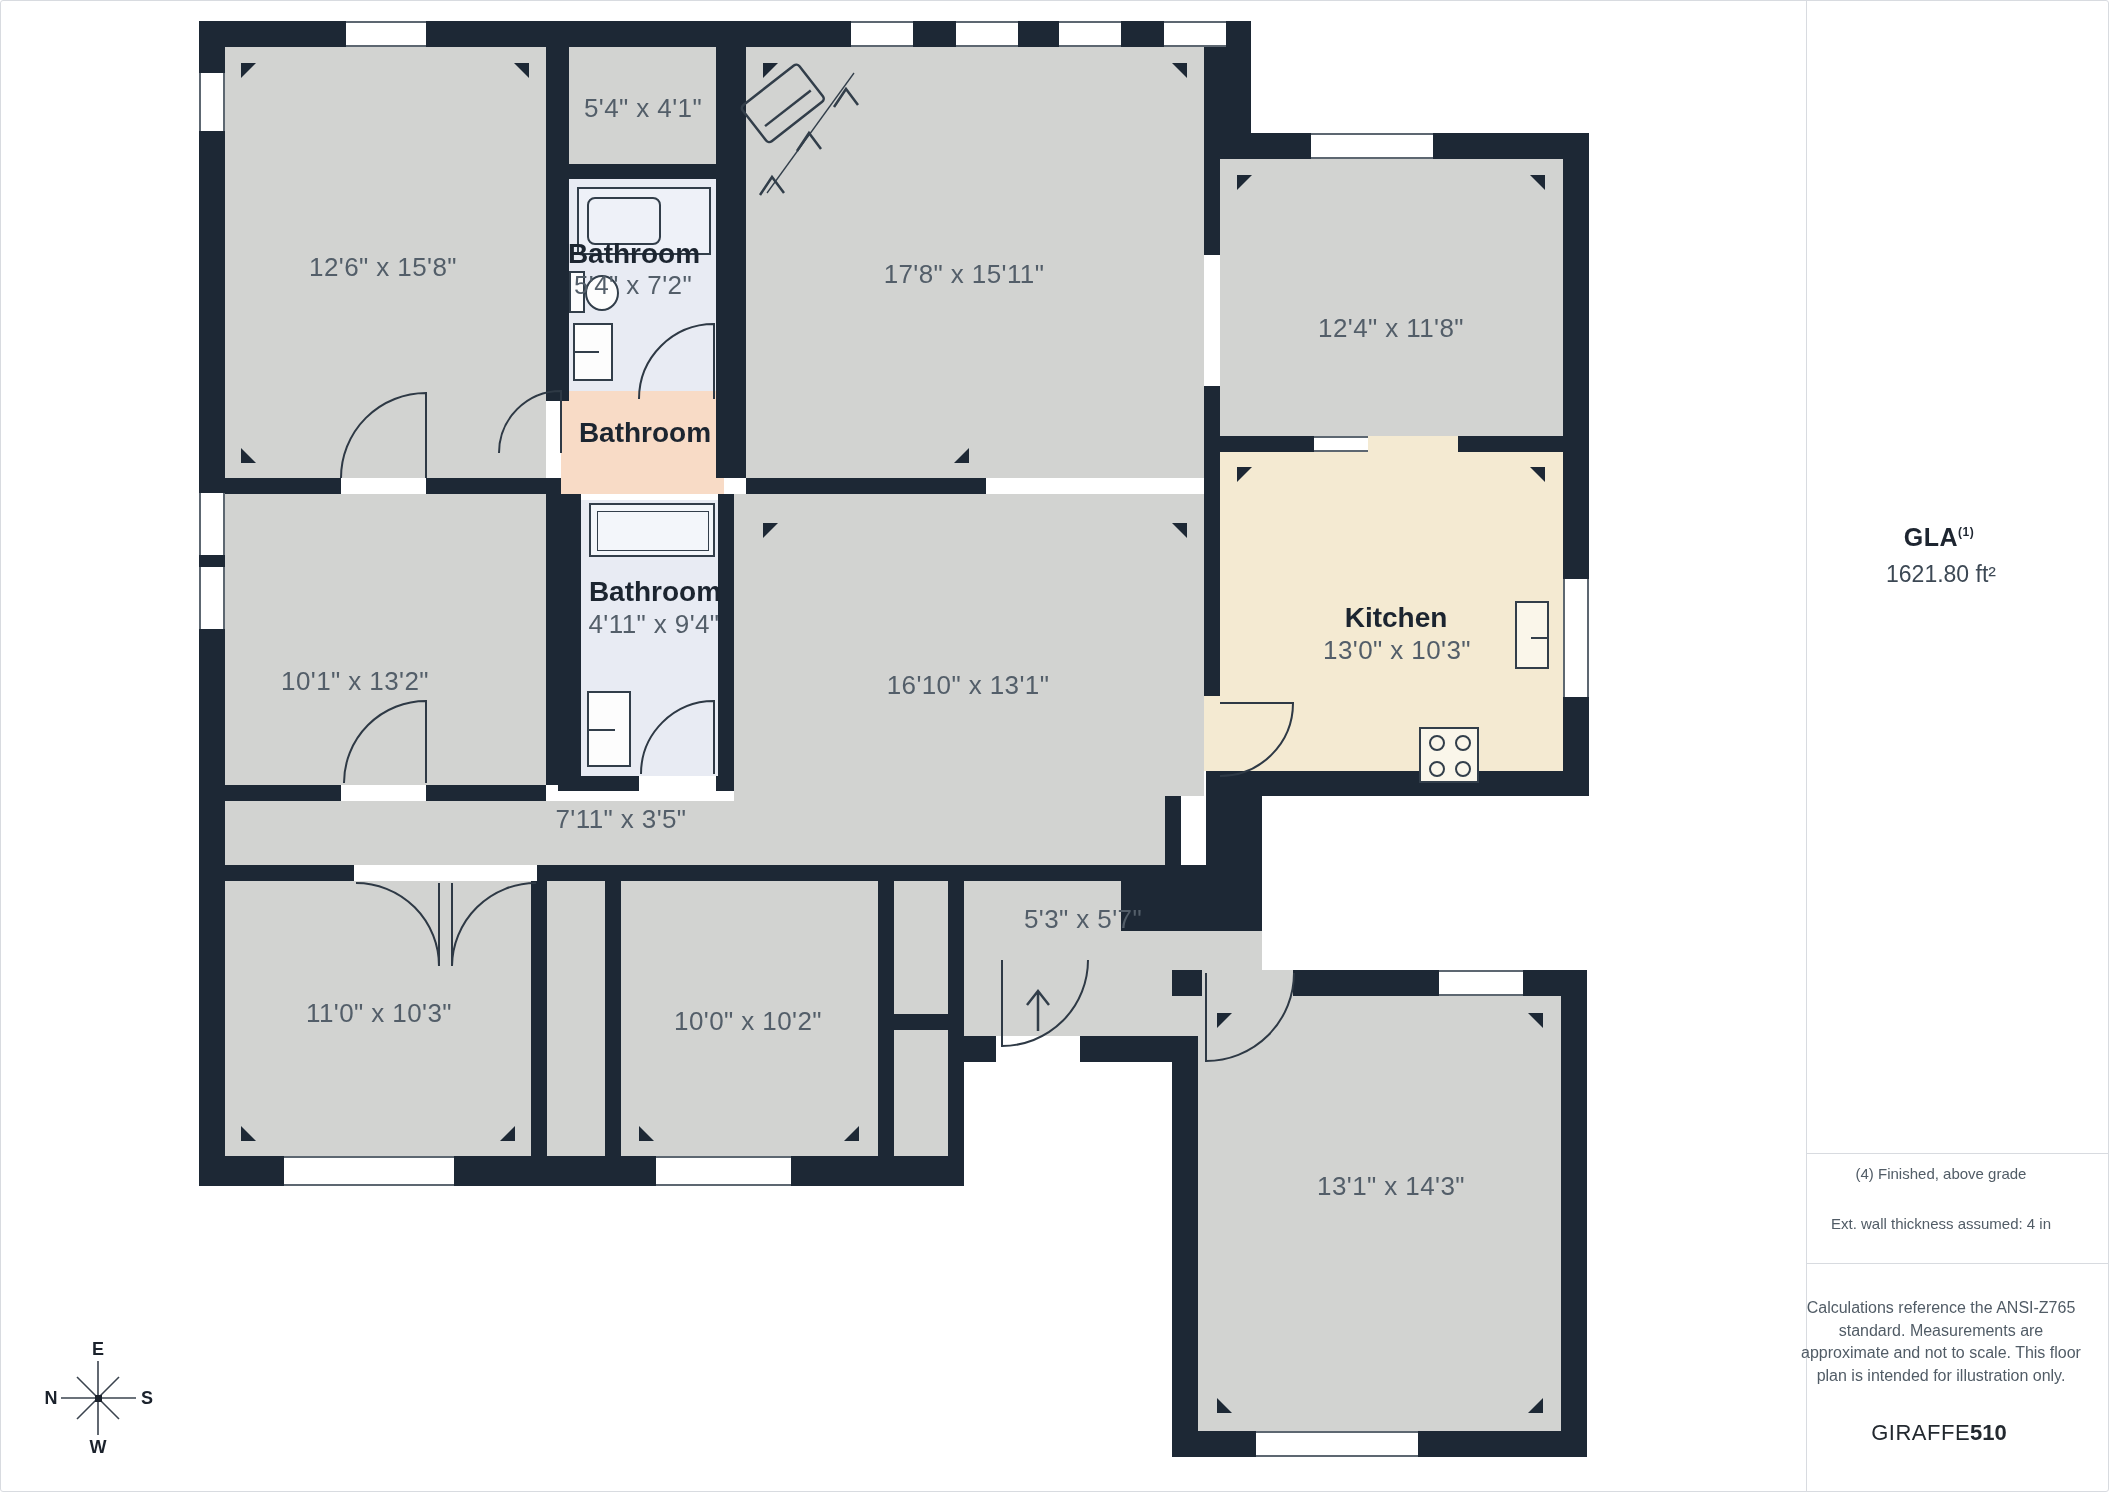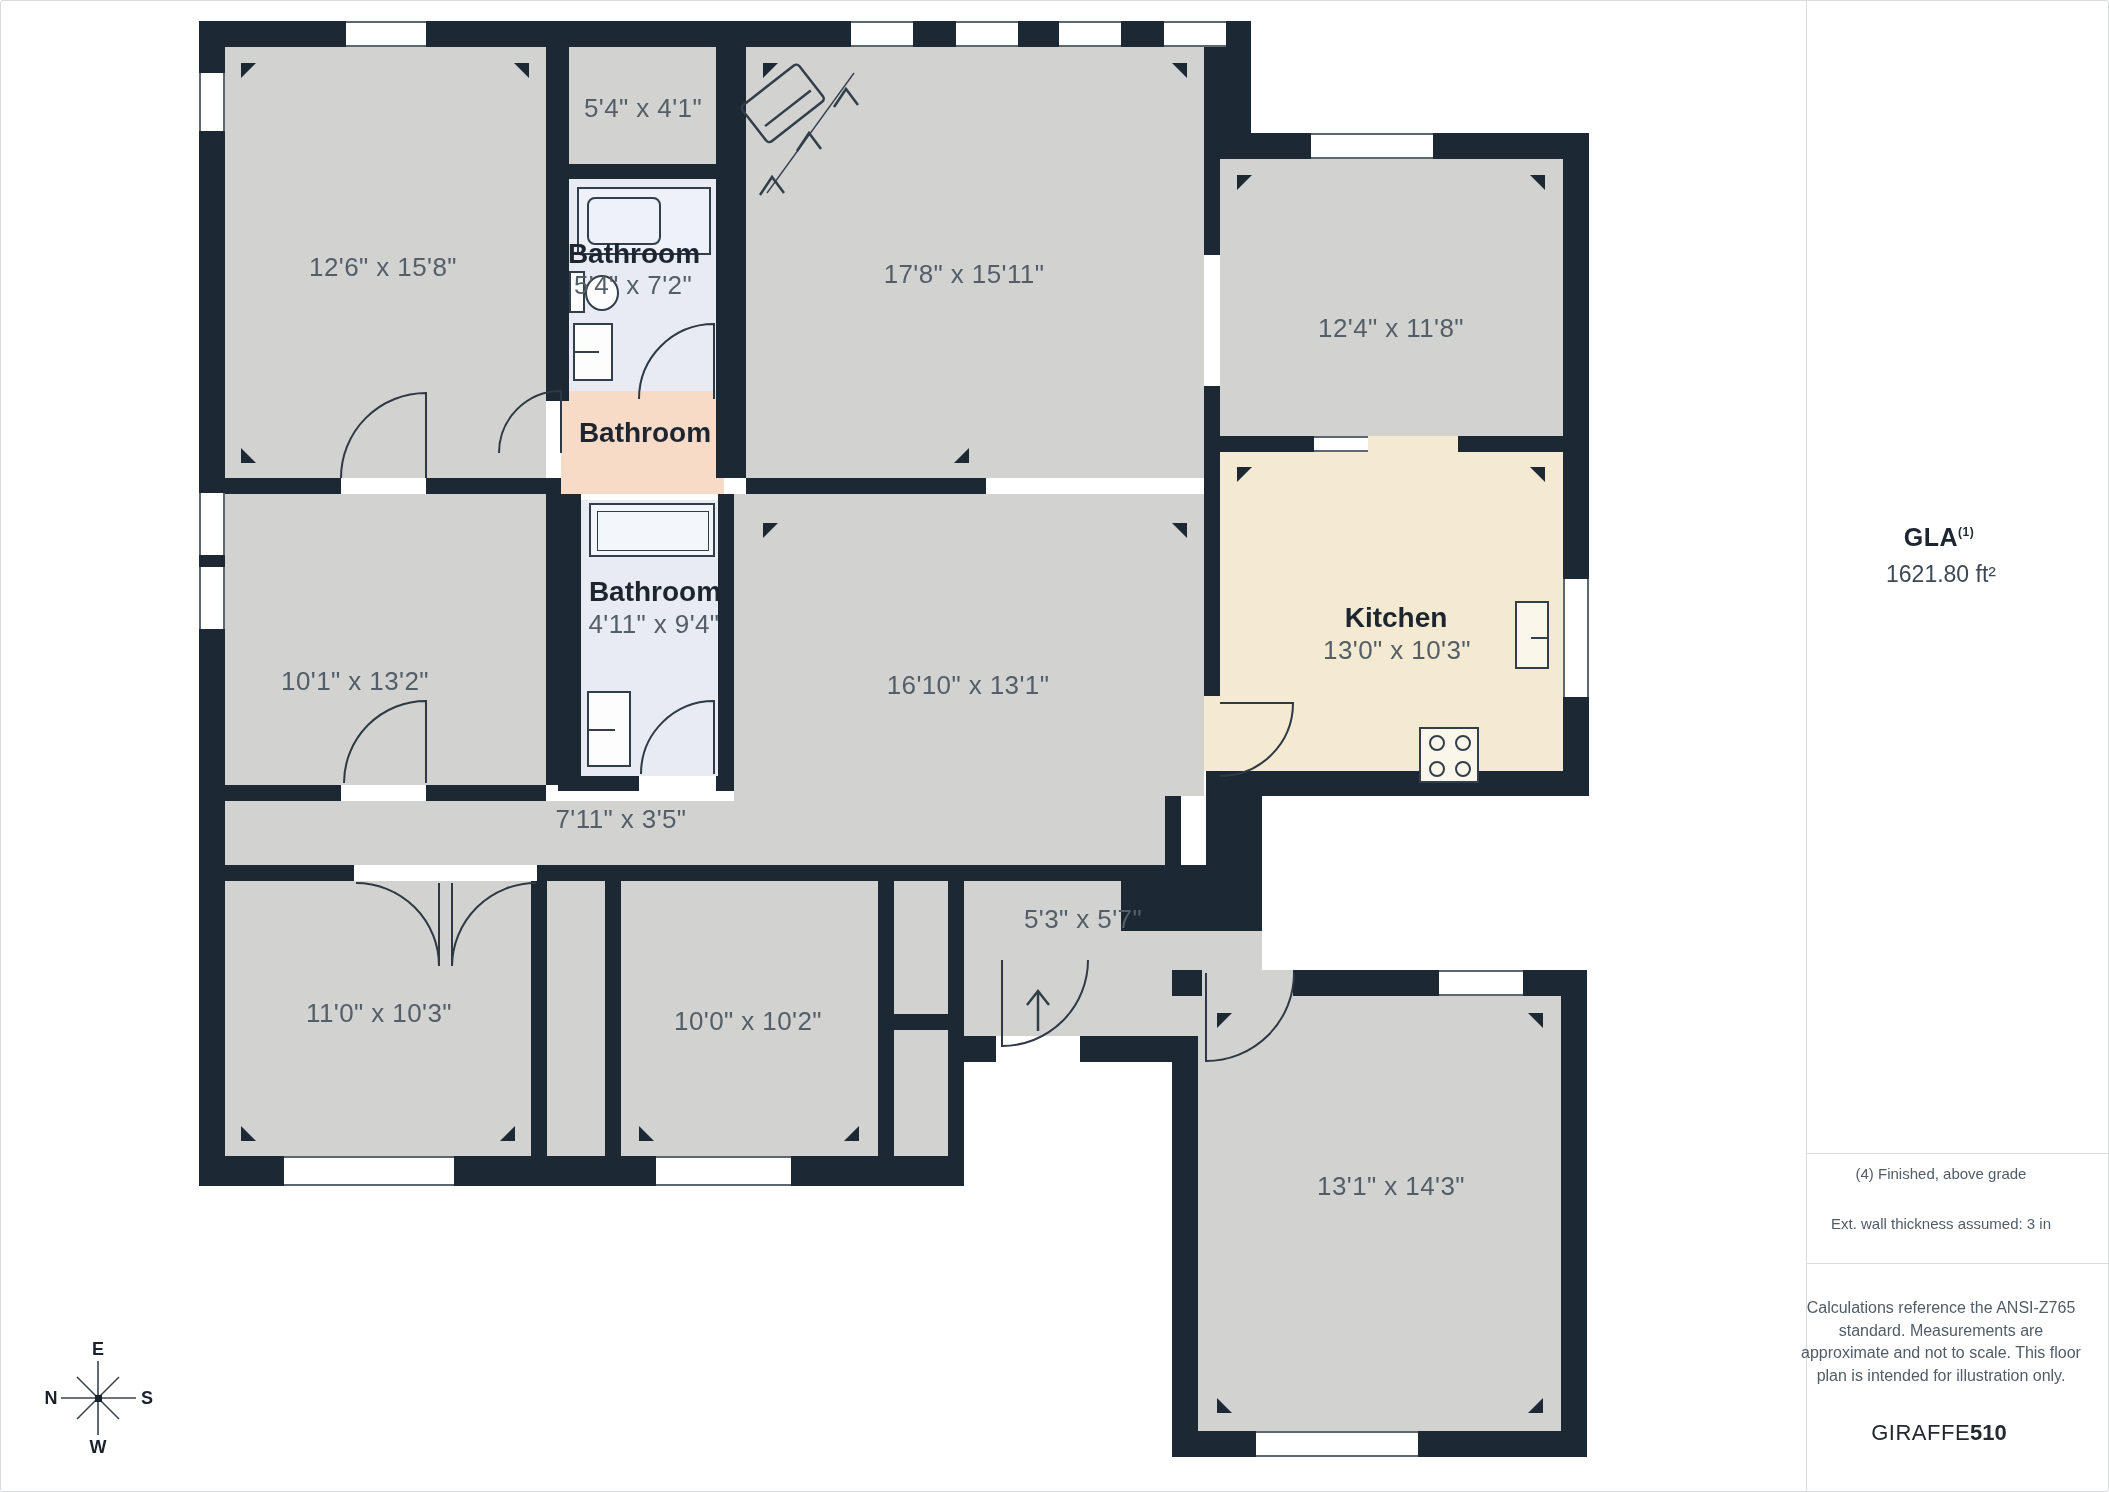--- a/index.html
+++ b/index.html
@@ -231,21 +231,21 @@
     <div class="panel-line" style="left:1805px;top:0;width:1px;height:1492px"></div>
     <div class="panel-line" style="left:1805px;top:1152px;width:304px;height:1px"></div>
     <div class="panel-line" style="left:1805px;top:1262px;width:304px;height:1px"></div>
 
     <div class="gla" style="left:1938px;top:536px">
       <span>GLA</span><sup>(1)</sup>
     </div>
     <div class="glaval" style="left:1940px;top:573px">1621.80 ft²</div>
 
     <div class="ptext" style="left:1940px;top:1172px">(4) Finished, above grade</div>
-    <div class="ptext" style="left:1940px;top:1222px">Ext. wall thickness assumed: 3 in</div>
+    <div class="ptext" style="left:1940px;top:1222px">Ext. wall thickness assumed: 4 in</div>
 
     <div class="disc" style="left:1940px;top:1296px">Calculations reference the ANSI-Z765 standard. Measurements are approximate and not to scale. This floor plan is intended for illustration only.</div>
     <div class="brand" style="left:1938px;top:1432px">
       <span>GIRAFFE</span><b>510</b>
     </div>
   </div>
 
 </div>
 
 </body></html>

